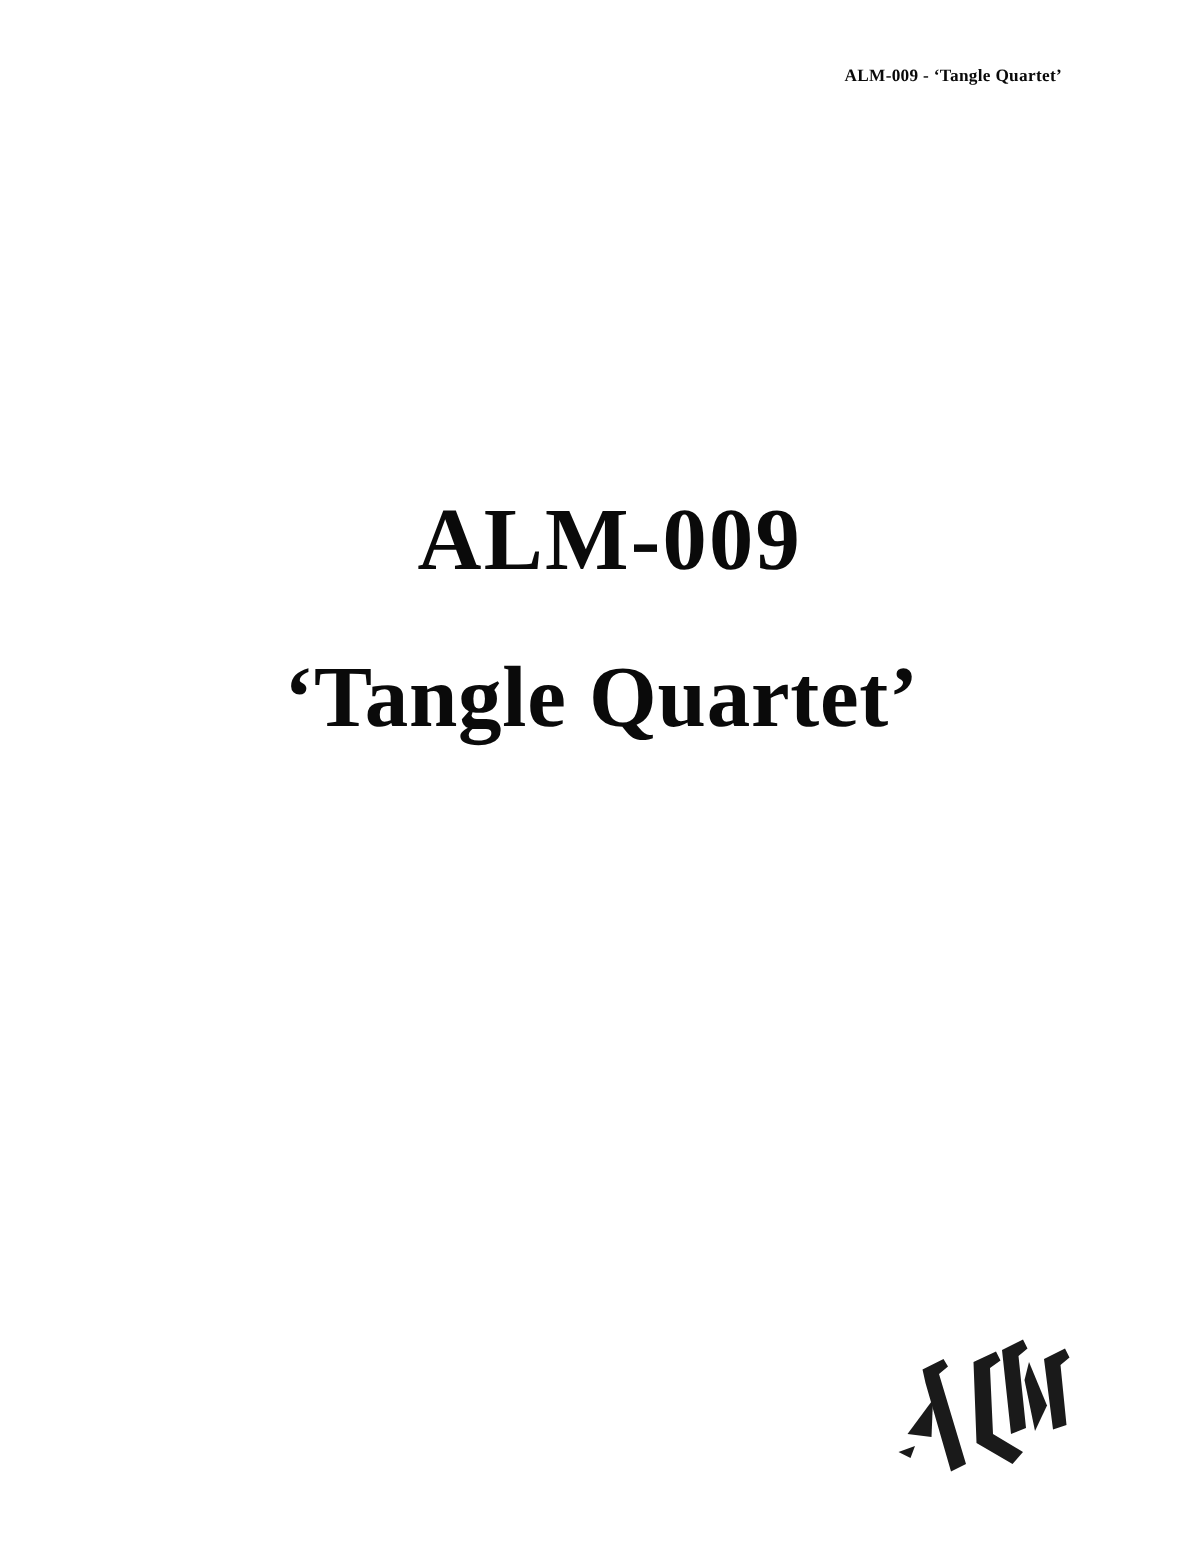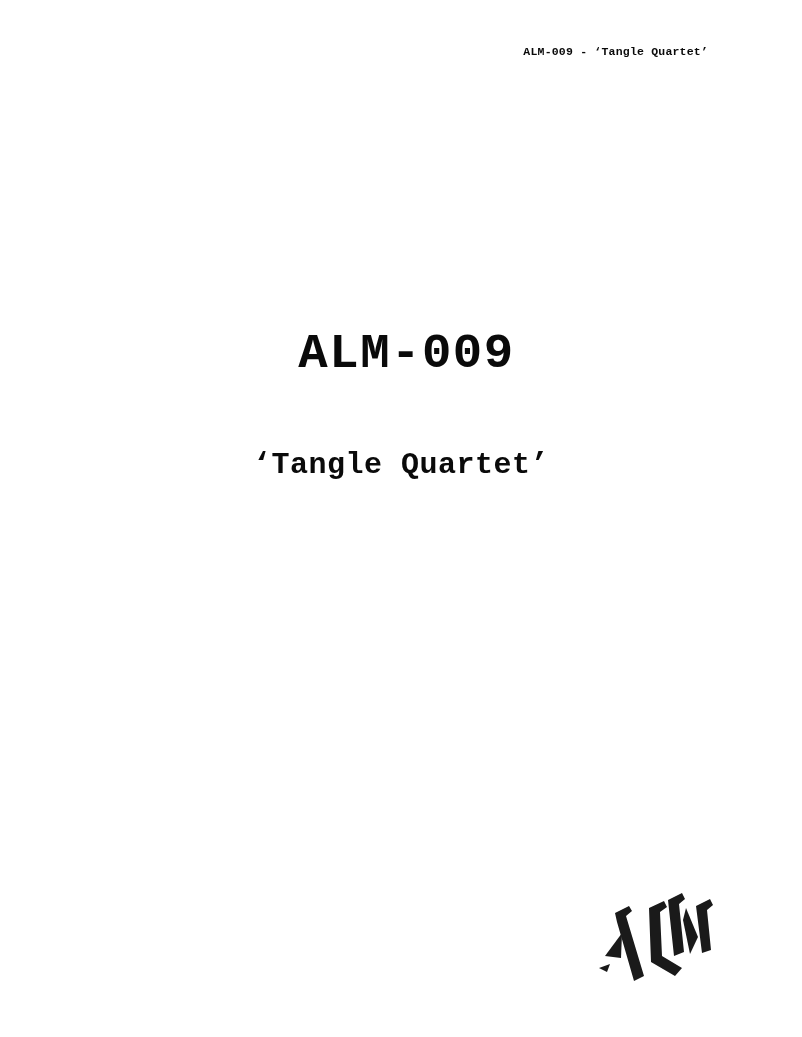--- a/index.html
+++ b/index.html
@@ -7,21 +7,21 @@
     padding: 0;
     background: #ffffff;
   }
 
   .page {
     position: relative;
     width: 802px;
     height: 1037px;
     background: #ffffff;
     overflow: hidden;
-    font-family: Liberation Mono, monospace;
+    font-family: Liberation Serif, serif;
     color: #0a0a0a;
   }
 
   
   .running-header {
     position: absolute;
     top: 45px;
     right: 94px;
     font-size: 11.5px;
     font-weight: 700;
@@ -42,30 +42,30 @@
 
   .title-line {
     display: block;
     font-weight: 700;
     color: #0a0a0a;
     white-space: nowrap;
     line-height: 1.0;
   }
 
   .title-line.primary {
-    font-size: 49px;
+    font-size: 59px;
     letter-spacing: 1.5px;
     margin-bottom: 0;
     padding-left: 11px;
   }
 
   .title-line.secondary {
-    font-size: 30px;
+    font-size: 58px;
     letter-spacing: 0.5px;
-    margin-top: 71px;
+    margin-top: 47px;
   }
 
   .title-line.tertiary {
     font-size: 45px;
     letter-spacing: 0.5px;
     margin-top: 72px;
   }
 
   
   .brand-logo {

